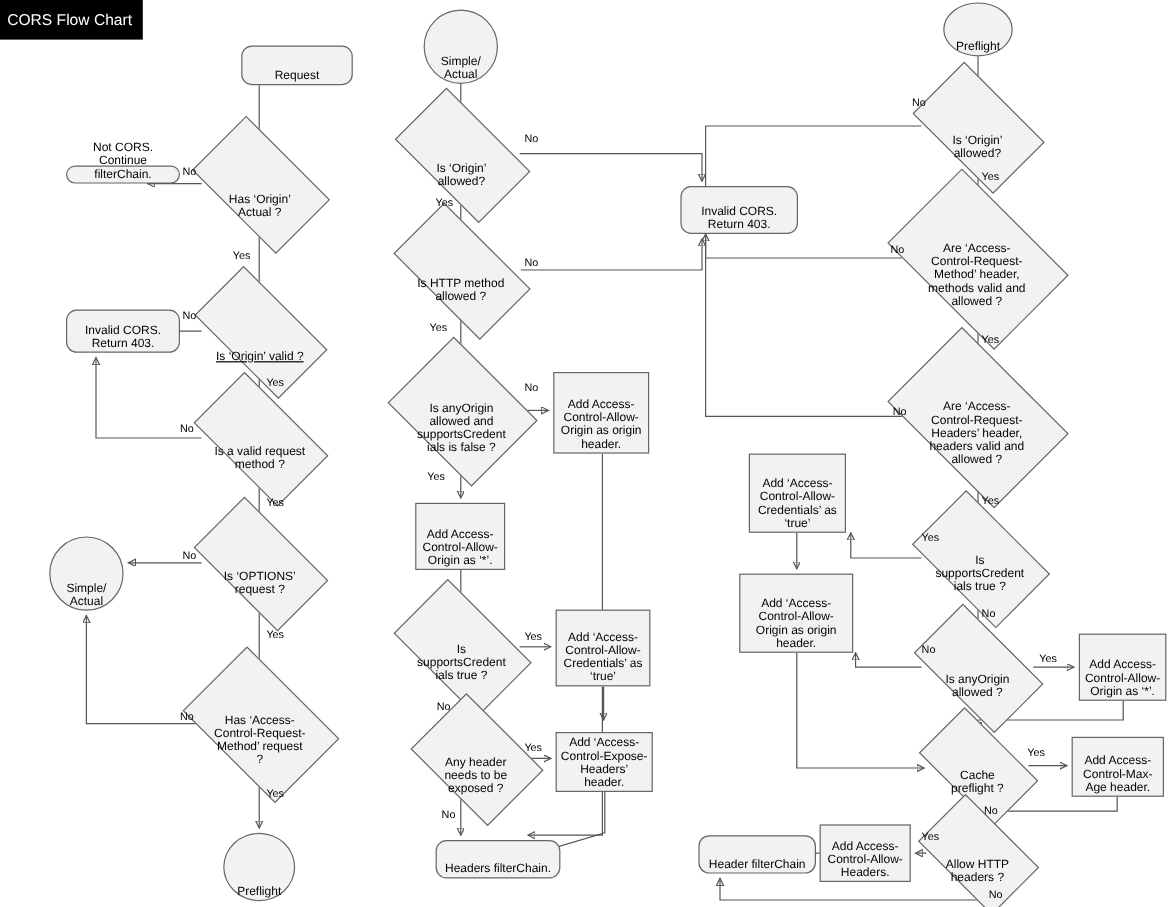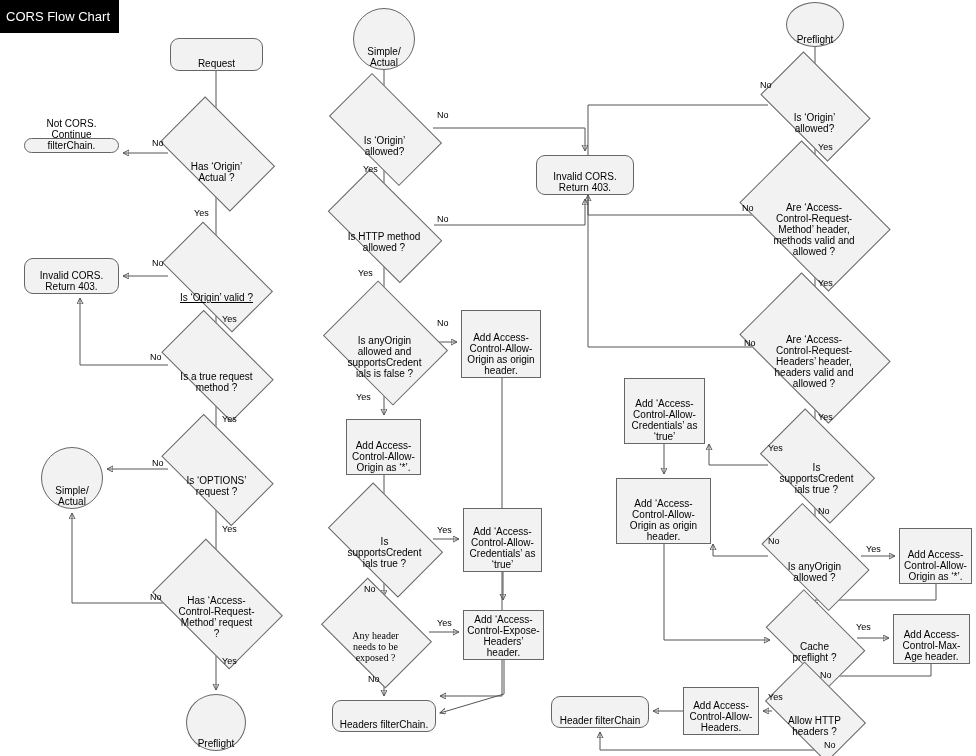--- a/index.html
+++ b/index.html
@@ -6,21 +6,21 @@
   body{font-family:"Liberation Sans", sans-serif;}
   #canvas{position:relative;width:976px;height:756px;overflow:hidden;background:#fff;}
   .title-box{
     position:absolute;left:0;top:0;width:119px;height:33px;background:#000;color:#fff;
     display:flex;align-items:center;padding-left:6px;box-sizing:border-box;font-size:13px;
   }
   .node{position:absolute;box-sizing:border-box;display:flex;align-items:flex-end;justify-content:center;text-align:center;
         font-size:10px;line-height:11px;color:#000;background:#f2f2f2;border:1px solid #666;}
   .node .lbl{display:block;padding:1px 2px;white-space:pre-line;}
   .rect{border-radius:0;}
-  .round{border-radius:9px;}
+  .round{border-radius:9px;margin-left:31px;}
   .ellipse{border-radius:50%;}
   .diamond{background:transparent;border:none;}
   .diamond .dshape{position:absolute;left:0;top:0;width:100%;height:100%;background:#f2f2f2;border:1px solid #666;
       transform:rotate(45deg);transform-origin:center center;}
   .diamond .lbl{position:relative;z-index:3;}
   .edge-label{position:absolute;font-size:9px;color:#000;background:transparent;}
   svg.links{position:absolute;left:0;top:0;width:976px;height:756px;overflow:visible;}
   svg.links path, svg.links line{stroke:#555;stroke-width:1;fill:none;}
 </style>
 </head>
@@ -104,21 +104,21 @@
       <div class="node diamond" style="left: 168px; top: 248px; width: 97px; height: 56px; text-decoration: underline;">
         <div class="dshape"></div>
         <span class="lbl">Is ‘Origin’ valid ?</span>
       </div>
       <div class="node round" style="left: 24px; top: 258px; width: 95px; height: 36px;">
         <span class="lbl">Invalid CORS.
 Return 403.</span>
       </div>
       <div class="node diamond" style="left: 168px; top: 336px; width: 97px; height: 58px;">
         <div class="dshape"></div>
-        <span class="lbl">Is a true request
+        <span class="lbl">Is a valid request
 method ?</span>
       </div>
       <div class="node diamond" style="left: 168px; top: 440px; width: 97px; height: 58px;">
         <div class="dshape"></div>
         <span class="lbl">Is ‘OPTIONS’
 request ?</span>
       </div>
       <div class="node ellipse" style="left: 41px; top: 447px; width: 62px; height: 62px;">
         <span class="lbl">Simple/
 Actual</span>
@@ -174,21 +174,21 @@
         <span class="lbl">Is
 supportsCredent
 ials true ?</span>
       </div>
       <div class="node rect" style="left: 463px; top: 508px; width: 79px; height: 64px;">
         <span class="lbl">Add ‘Access-
 Control-Allow-
 Credentials’ as
 ‘true’</span>
       </div>
-      <div class="node diamond" style="left: 331px; top: 600px; width: 89px; height: 64px; font-family: Liberation Serif, serif;">
+      <div class="node diamond" style="left: 352px; top: 600px; width: 89px; height: 64px;">
         <div class="dshape"></div>
         <span class="lbl">Any header
 needs to be
 exposed ?</span>
       </div>
       <div class="node rect" style="left: 463px; top: 610px; width: 81px; height: 50px;">
         <span class="lbl">Add ‘Access-
 Control-Expose-
 Headers’ header.</span>
       </div>

